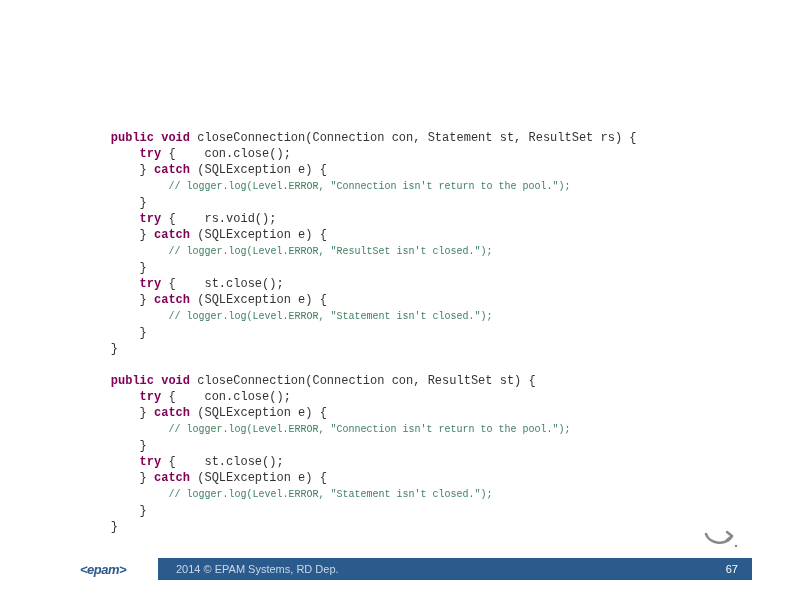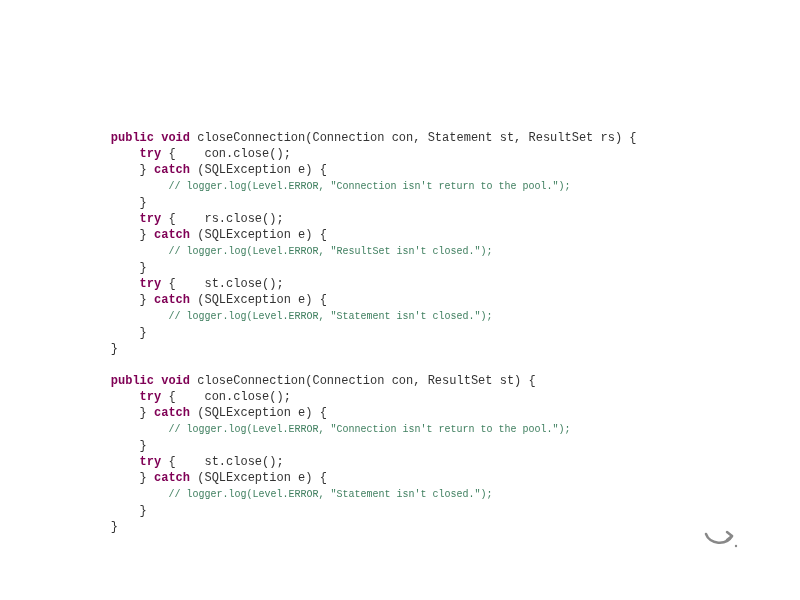--- a/index.html
+++ b/index.html
@@ -84,21 +84,21 @@
 </head>
 <body>
 
 <div class="slide">
 
   <div class="code-block"><span>    </span><span class="kw">public void</span><span> closeConnection(Connection con, Statement st, ResultSet rs) {</span>
 <span>        </span><span class="kw">try</span><span> {    </span><span>con.close();</span>
 <span>        } </span><span class="kw">catch</span><span> (SQLException e) {</span>
 <span>            </span><span class="comment">// logger.log(Level.ERROR, "Connection isn't return to the pool.");</span>
 <span>        }</span>
-<span>        </span><span class="kw">try</span><span> {    </span><span>rs.close();</span>
+<span>        </span><span class="kw">try</span><span> {    </span><span>rs.void();</span>
 <span>        } </span><span class="kw">catch</span><span> (SQLException e) {</span>
 <span>            </span><span class="comment">// logger.log(Level.ERROR, "ResultSet isn't closed.");</span>
 <span>        }</span>
 <span>        </span><span class="kw">try</span><span> {    </span><span>st.close();</span>
 <span>        } </span><span class="kw">catch</span><span> (SQLException e) {</span>
 <span>            </span><span class="comment">// logger.log(Level.ERROR, "Statement isn't closed.");</span>
 <span>        }</span>
 <span>    }</span>
 <span></span>
 <span>    </span><span class="kw">public void</span><span> closeConnection(Connection con, ResultSet st) {</span>
@@ -113,13 +113,18 @@
 <span>    }</span></div>
 
   <div class="arc-icon">
     <svg width="36" height="20" viewBox="0 0 36 20">
       <path d="M4 4 A 14 12 0 0 0 30 6" fill="none" stroke="#888" stroke-width="2.5" stroke-linecap="round"></path>
       <path d="M30 6 L25 2 M30 6 L25 10" fill="none" stroke="#888" stroke-width="2.5" stroke-linecap="round"></path>
       <circle cx="34" cy="16" r="1.2" fill="#888"></circle>
     </svg>
   </div>
 
+  <div class="footer">
+    <div class="footer-logo">&lt;epam&gt;</div>
+    <div class="footer-text">2014 © EPAM Systems, RD Dep.</div>
+    <div class="footer-page">67</div>
+  </div>
 </div>
 
 </body></html>

